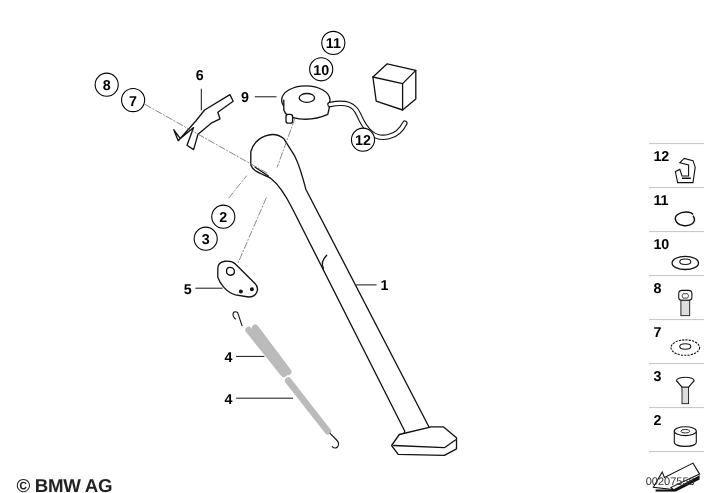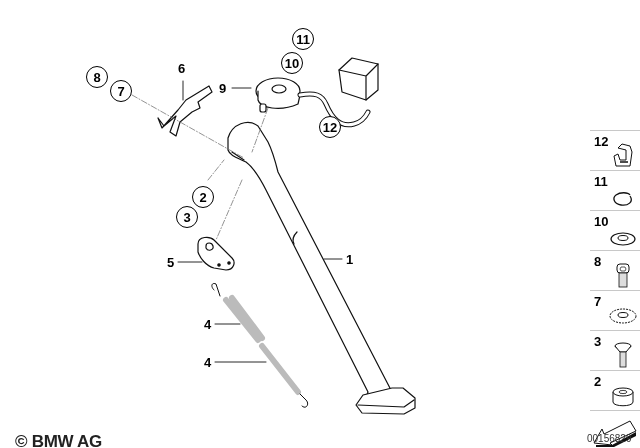--- a/index.html
+++ b/index.html
@@ -155,13 +155,13 @@
   </div>
   <div class="legend-cell" style="border-bottom:1px solid #c8c8c8;">
     <svg style="position:absolute;left:2px;top:4px;width:46px;height:32px;" viewBox="0 0 46 32">
       <path d="M2,28 L10,14 L12,19 L38,6 L44,16 L18,28 L20,30 Z" fill="#fff" stroke="#111" stroke-width="1"></path>
       <path d="M4,30 L20,30 L44,17 L44,21 L22,32 L4,32 Z" fill="#111"></path>
     </svg>
   </div>
 </div>
 
 <div id="copyright">© BMW AG</div>
-<div id="docnum">00156829</div>
+<div id="docnum">00207556</div>
 
 </body></html>

